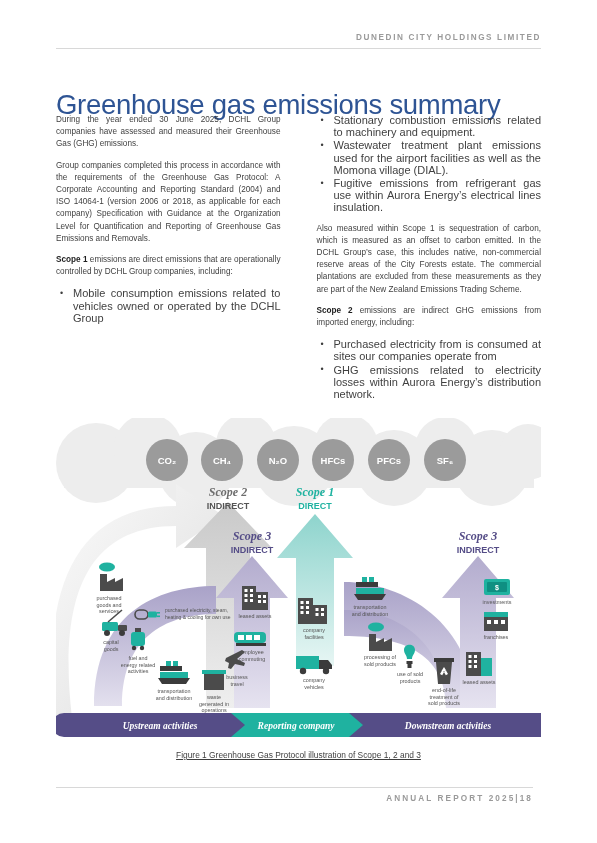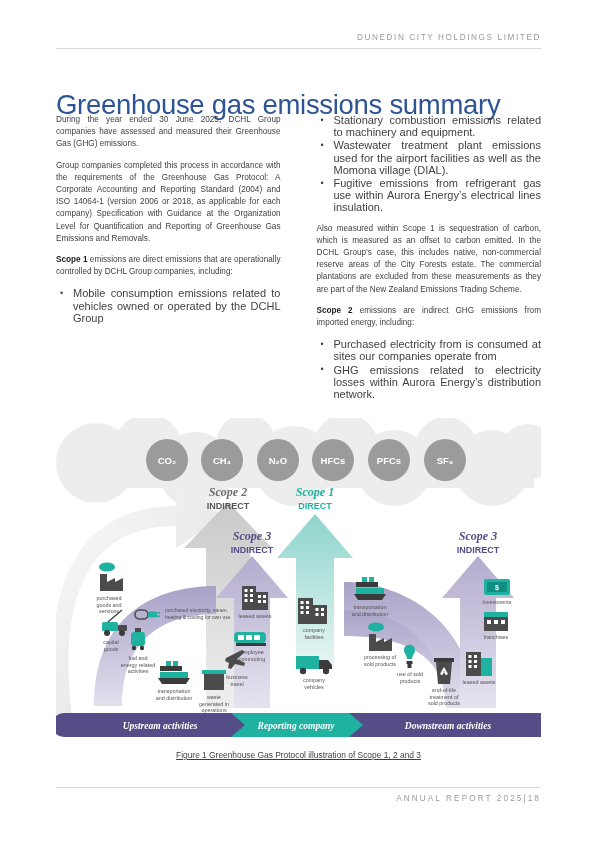--- a/index.html
+++ b/index.html
@@ -1,42 +1,42 @@
 <!DOCTYPE html>
 <html><head>
 <meta charset="utf-8">
 <style>
   html,body{margin:0;padding:0;background:#ffffff;}
   body{width:597px;height:843px;font-family:"Liberation Sans","DejaVu Sans",sans-serif;color:#3b3b3b;overflow:hidden;position:relative;}
   .page{position:relative;width:597px;height:843px;box-sizing:border-box;}
 
   
   .hdr{position:absolute;top:33px;left:56px;right:56px;}
-  .hdr-text{text-align:right;font-size:8.2px;letter-spacing:1.6px;color:#9a9a9a;font-weight:400;}
+  .hdr-text{text-align:right;font-size:8.2px;letter-spacing:1.6px;color:#9a9a9a;font-weight:700;}
   .hdr-rule{margin-top:6px;border-top:1px solid #d8d8d8;}
 
   .title{position:absolute;top:72px;left:56px;font-size:27.5px;font-weight:400;color:#2e5494;letter-spacing:-0.3px;line-height:1.1;}
 
   
   .cols{position:absolute;top:114px;left:56px;width:485px;display:flex;gap:36px;}
   .col{width:230px;}
   .col p{margin:0 0 9px 0;font-size:8.2px;line-height:12.2px;text-align:justify;color:#3f3f3f;}
   .bold{font-weight:700;color:#1e1e1e;}
   ul{list-style:none;margin:0 0 9px 0;padding:0;}
   li{position:relative;padding-left:17px;font-size:11px;line-height:12.2px;text-align:justify;color:#3f3f3f;margin-bottom:1px;}
   li::before{content:"\2022";position:absolute;left:4px;top:-0.5px;font-size:9px;color:#3f3f3f;}
 
   
   .figure{position:absolute;top:418px;left:56px;width:485px;height:325px;}
   .fig-svg{display:block;width:485px;height:325px;}
 
   .caption{position:absolute;top:750px;left:0;width:597px;text-align:center;font-size:8.4px;color:#3f3f3f;text-decoration:underline;}
 
   
-  .ftr{position:absolute;bottom:40px;left:56px;right:56px;}
+  .ftr{position:absolute;bottom:40px;left:56px;right:64px;font-weight:bold;}
   .ftr-rule{border-top:1px solid #d8d8d8;margin-bottom:6px;}
   .ftr-text{text-align:right;font-size:8.2px;letter-spacing:2.1px;color:#9a9a9a;}
 
   
 </style>
 </head>
 <body>
 
 <div class="page">
 

